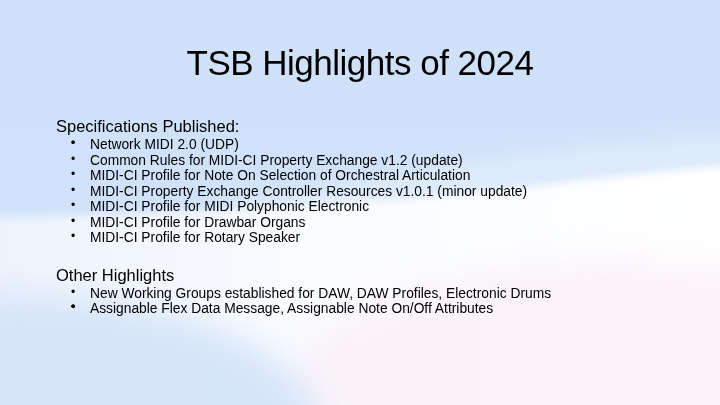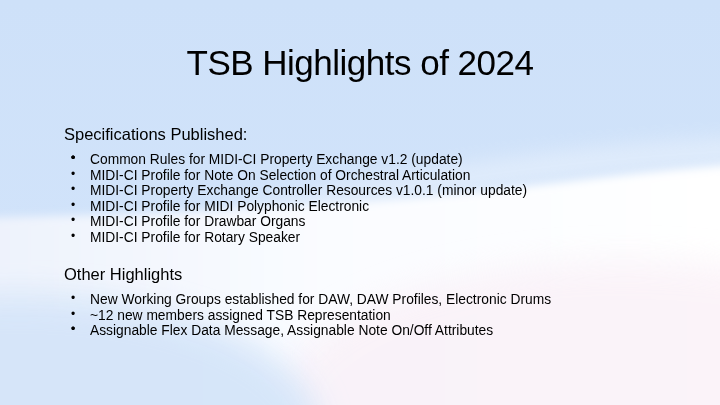--- a/index.html
+++ b/index.html
@@ -34,21 +34,21 @@
   .content {
     position: absolute;
     left: 56px;
     top: 117px;
     width: 630px;
   }
   .section-heading {
     font-size: 16.5px;
     line-height: 19px;
     font-weight: 400;
-    margin: 8px;
+    margin: 0;
   }
   ul.bullets {
     list-style: none;
     margin: 1px 0 0 0;
     padding: 0;
   }
   ul.bullets li {
     position: relative;
     font-size: 13.8px;
     line-height: 15.5px;
@@ -107,20 +107,21 @@
   <div class="content">
 
     <div class="section">
       <p class="section-heading">Specifications Published:</p>
       <ul class="bullets">
         <li>
           <span class="marker">•</span>
         </li>
         <li>
           <span class="marker">•</span>
+          <span>Network MIDI 2.0 (UDP)</span>
         </li>
         <li>
           <span class="marker">•</span>
           <span>Common Rules for MIDI-CI Property Exchange v1.2 (update)</span>
         </li>
         <li>
           <span class="marker">•</span>
           <span>MIDI-CI Profile for Note On Selection of Orchestral Articulation</span>
         </li>
         <li>
@@ -144,21 +145,20 @@
 
     <div class="section section--other">
       <p class="section-heading">Other Highlights</p>
       <ul class="bullets">
         <li>
           <span class="marker">•</span>
           <span>New Working Groups established for DAW, DAW Profiles, Electronic Drums</span>
         </li>
         <li>
           <span class="marker">•</span>
-          <span>~12 new members assigned TSB Representation</span>
         </li>
         <li>
           <span class="marker">•</span>
         </li>
         <li>
           <span class="marker">•</span>
           <span>Assignable Flex Data Message, Assignable Note On/Off Attributes</span>
         </li>
       </ul>
     </div>

